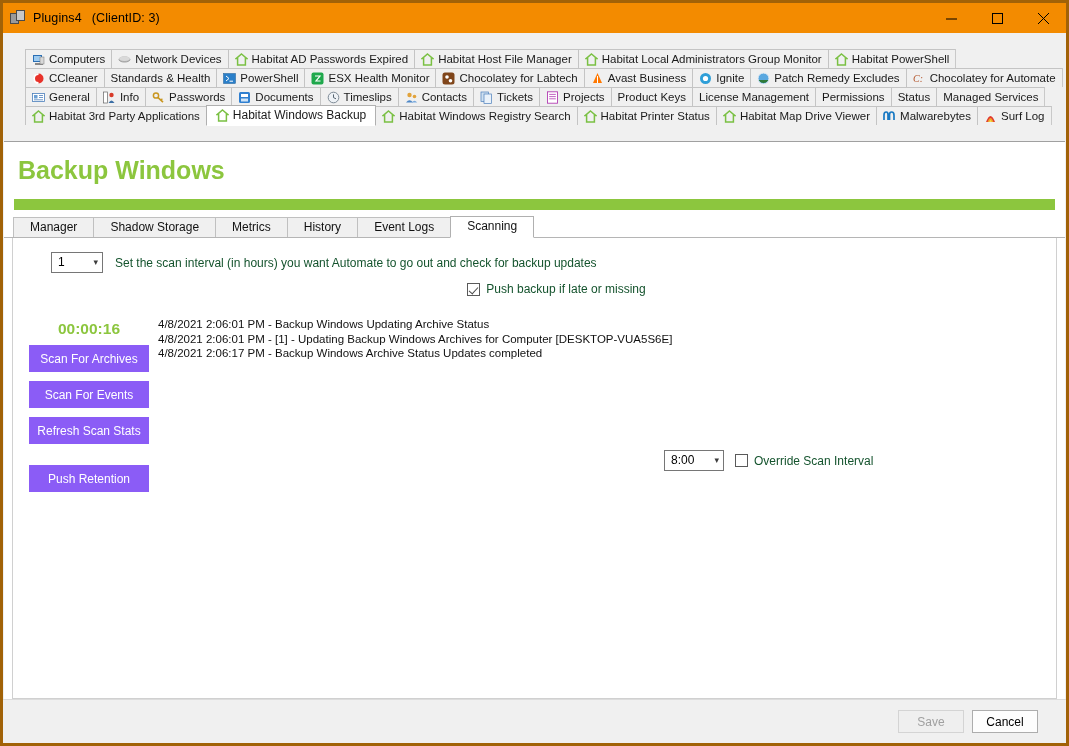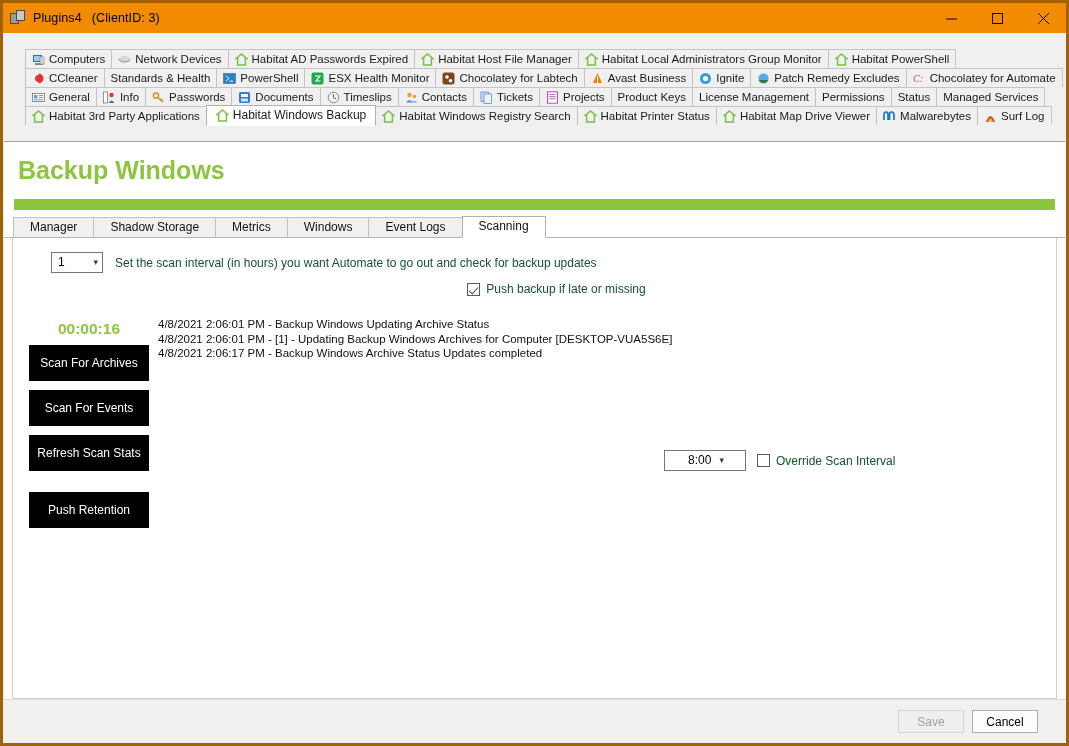--- a/index.html
+++ b/index.html
@@ -134,40 +134,40 @@
   .row-settings { padding: 14px 0 0 38px; display:flex; align-items:center; }
   .combo {
     height: 21px; border: 1px solid #767676; background: #fff;
     display: inline-flex; align-items: center; justify-content: space-between;
     font-size: 12px; color: #000; padding: 0 4px 0 6px;
     position: relative;
   }
   .combo .cv { line-height: 19px; }
   .combo .arw { margin-left: 8px; color: #3c3c3c; font-size: 9px; line-height: 19px;}
   .combo.w1 { width: 52px; }
-  .combo.w2 { width: 82px; justify-content: center; }
+  .combo.w2 { width: 60px; }
   .lbl { font-size: 12px; color: #14532d; }
   .chk-row { display: flex; align-items: center; gap: 6px; }
   .cbox {
     width: 13px; height: 13px; border: 1px solid #5a5a5a; background: #fff;
     display: inline-flex; align-items: center; justify-content: center;
     position: relative; flex: 0 0 13px;
   }
   .cbox.checked::after {
     content: ""; position: absolute; left: 3px; top: 1px;
     width: 4px; height: 8px; border: solid #4a4a4a;
     border-width: 0 1.6px 1.6px 0; transform: rotate(42deg);
   }
 
   .timer {
     color: #8cc63e; font-size: 15.5px; font-weight: bold;
     text-align: center; width: 120px;
   }
   .gbtn {
-    width: 120px; height: 36px; background: #000000; color: #fff;
+    width: 120px; height: 27px; background: #8b5cf6; color: #fff;
     font-size: 12px; display: flex; align-items: center; justify-content: center;
     border: none; cursor: pointer; font-family: "Liberation Sans", sans-serif;
   }
 
   .logbox { font-size: 11.5px; color: #111; line-height: 14.6px; white-space: nowrap; }
 
   
   .footer {
     flex: 0 0 44px; background: #f0f0f0;
     display: flex; align-items: center; justify-content: flex-end;
@@ -518,21 +518,21 @@
     <div class="brandbar">
       <div class="brand-title" style="font-size:25px;">Backup Windows</div>
     </div>
 
     <div class="greenbar"></div>
 
     <div class="innertabs">
       <div class="itab"><span>Manager</span></div>
       <div class="itab"><span>Shadow Storage</span></div>
       <div class="itab"><span>Metrics</span></div>
-      <div class="itab"><span>Windows</span></div>
+      <div class="itab"><span>History</span></div>
       <div class="itab"><span>Event Logs</span></div>
       <div class="itab selected"><span>Scanning</span></div>
     </div>
 
     <div class="panel">
 
       <div class="row-settings">
         <div class="combo w1">
           <span class="cv">1</span>
           <span class="arw">▾</span>

